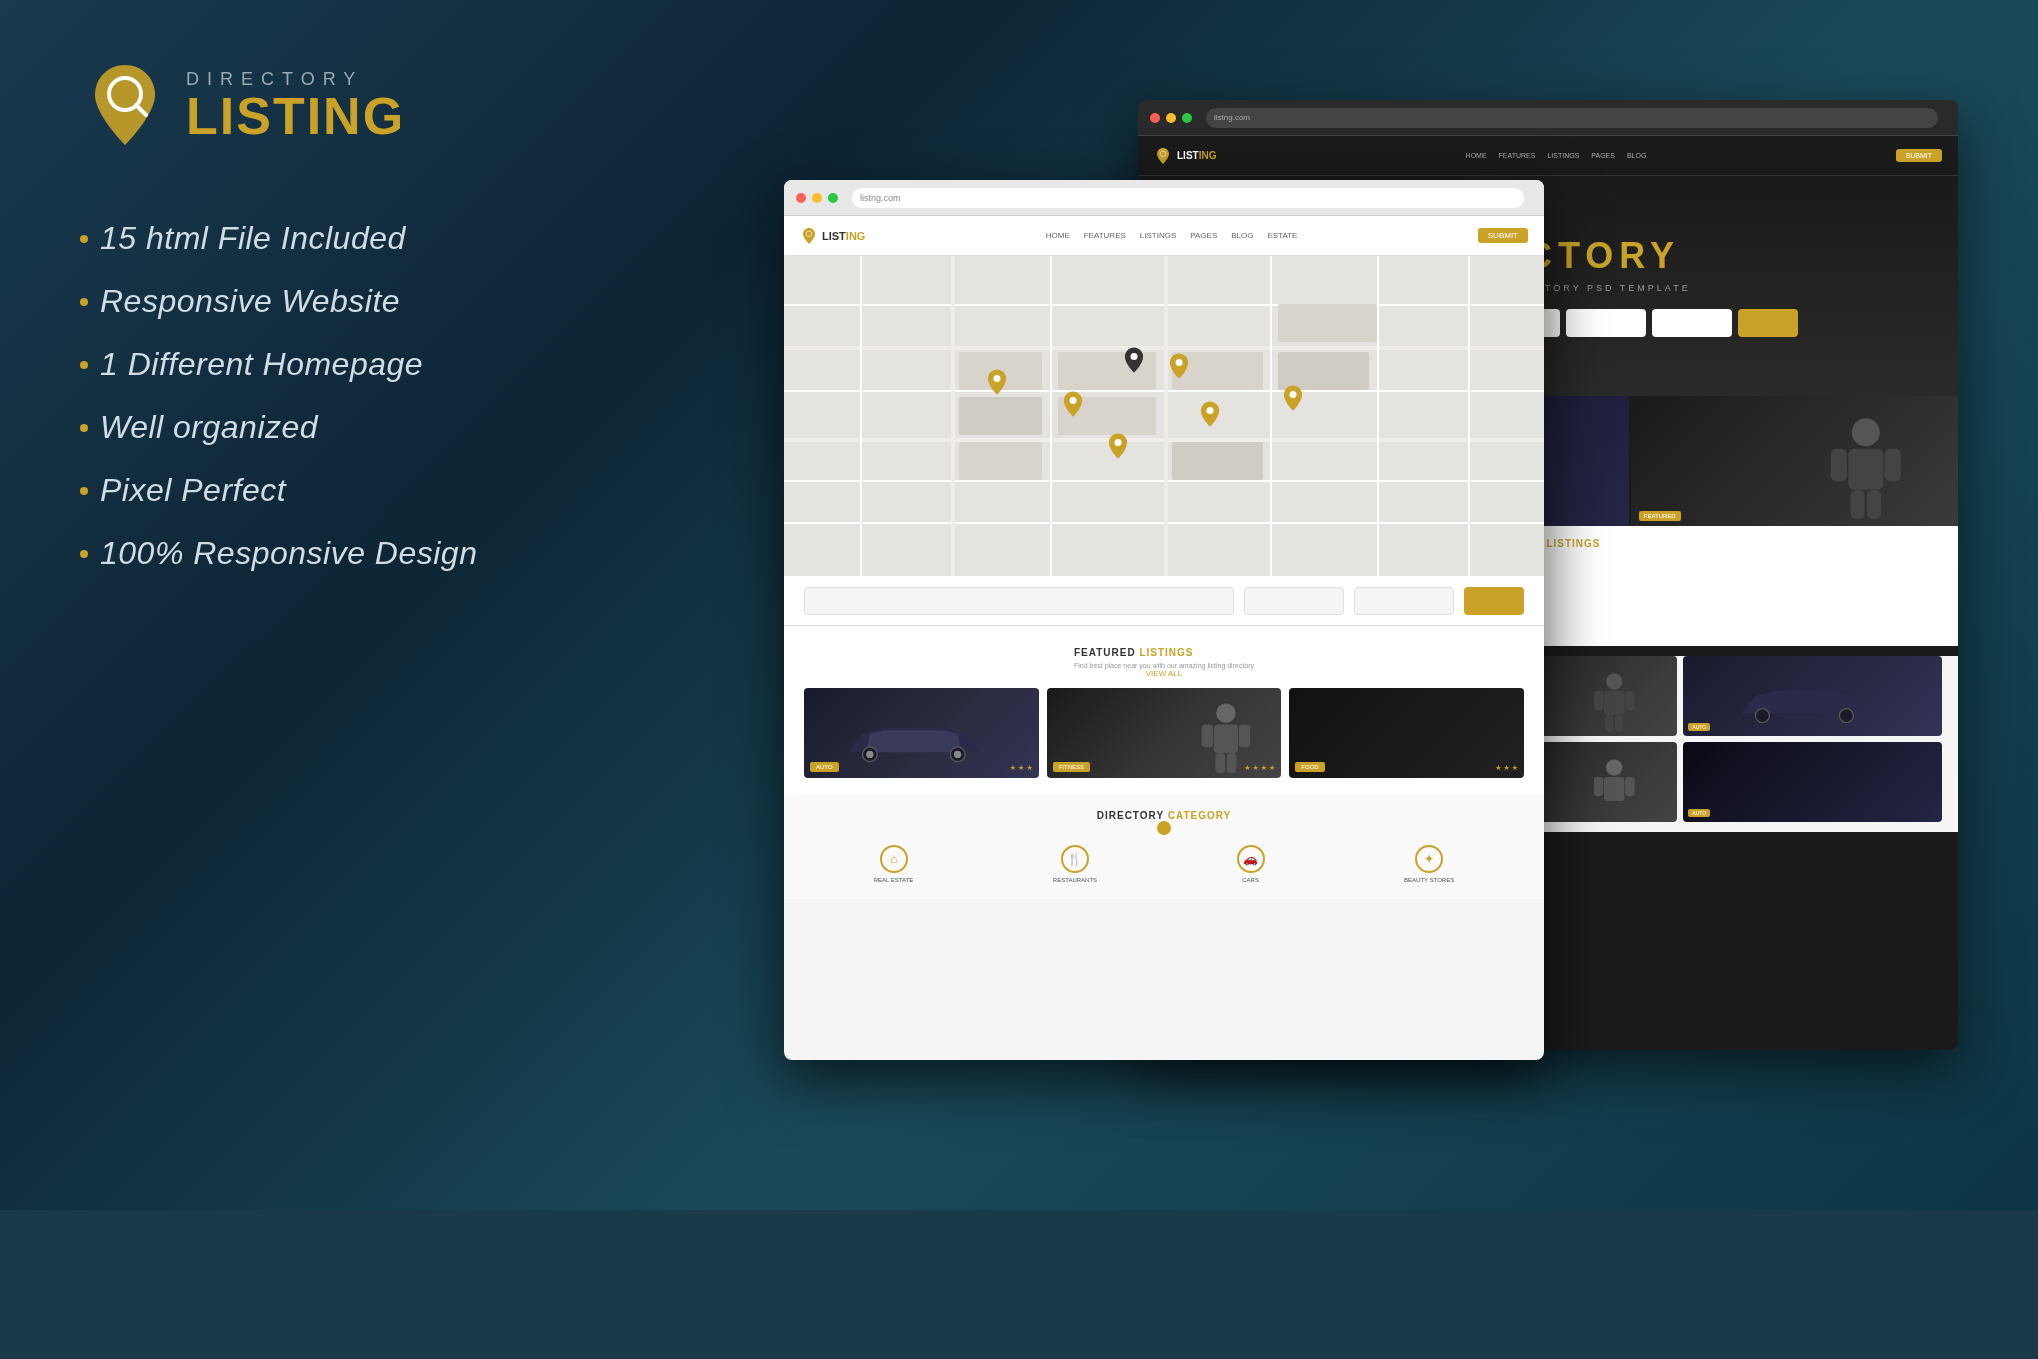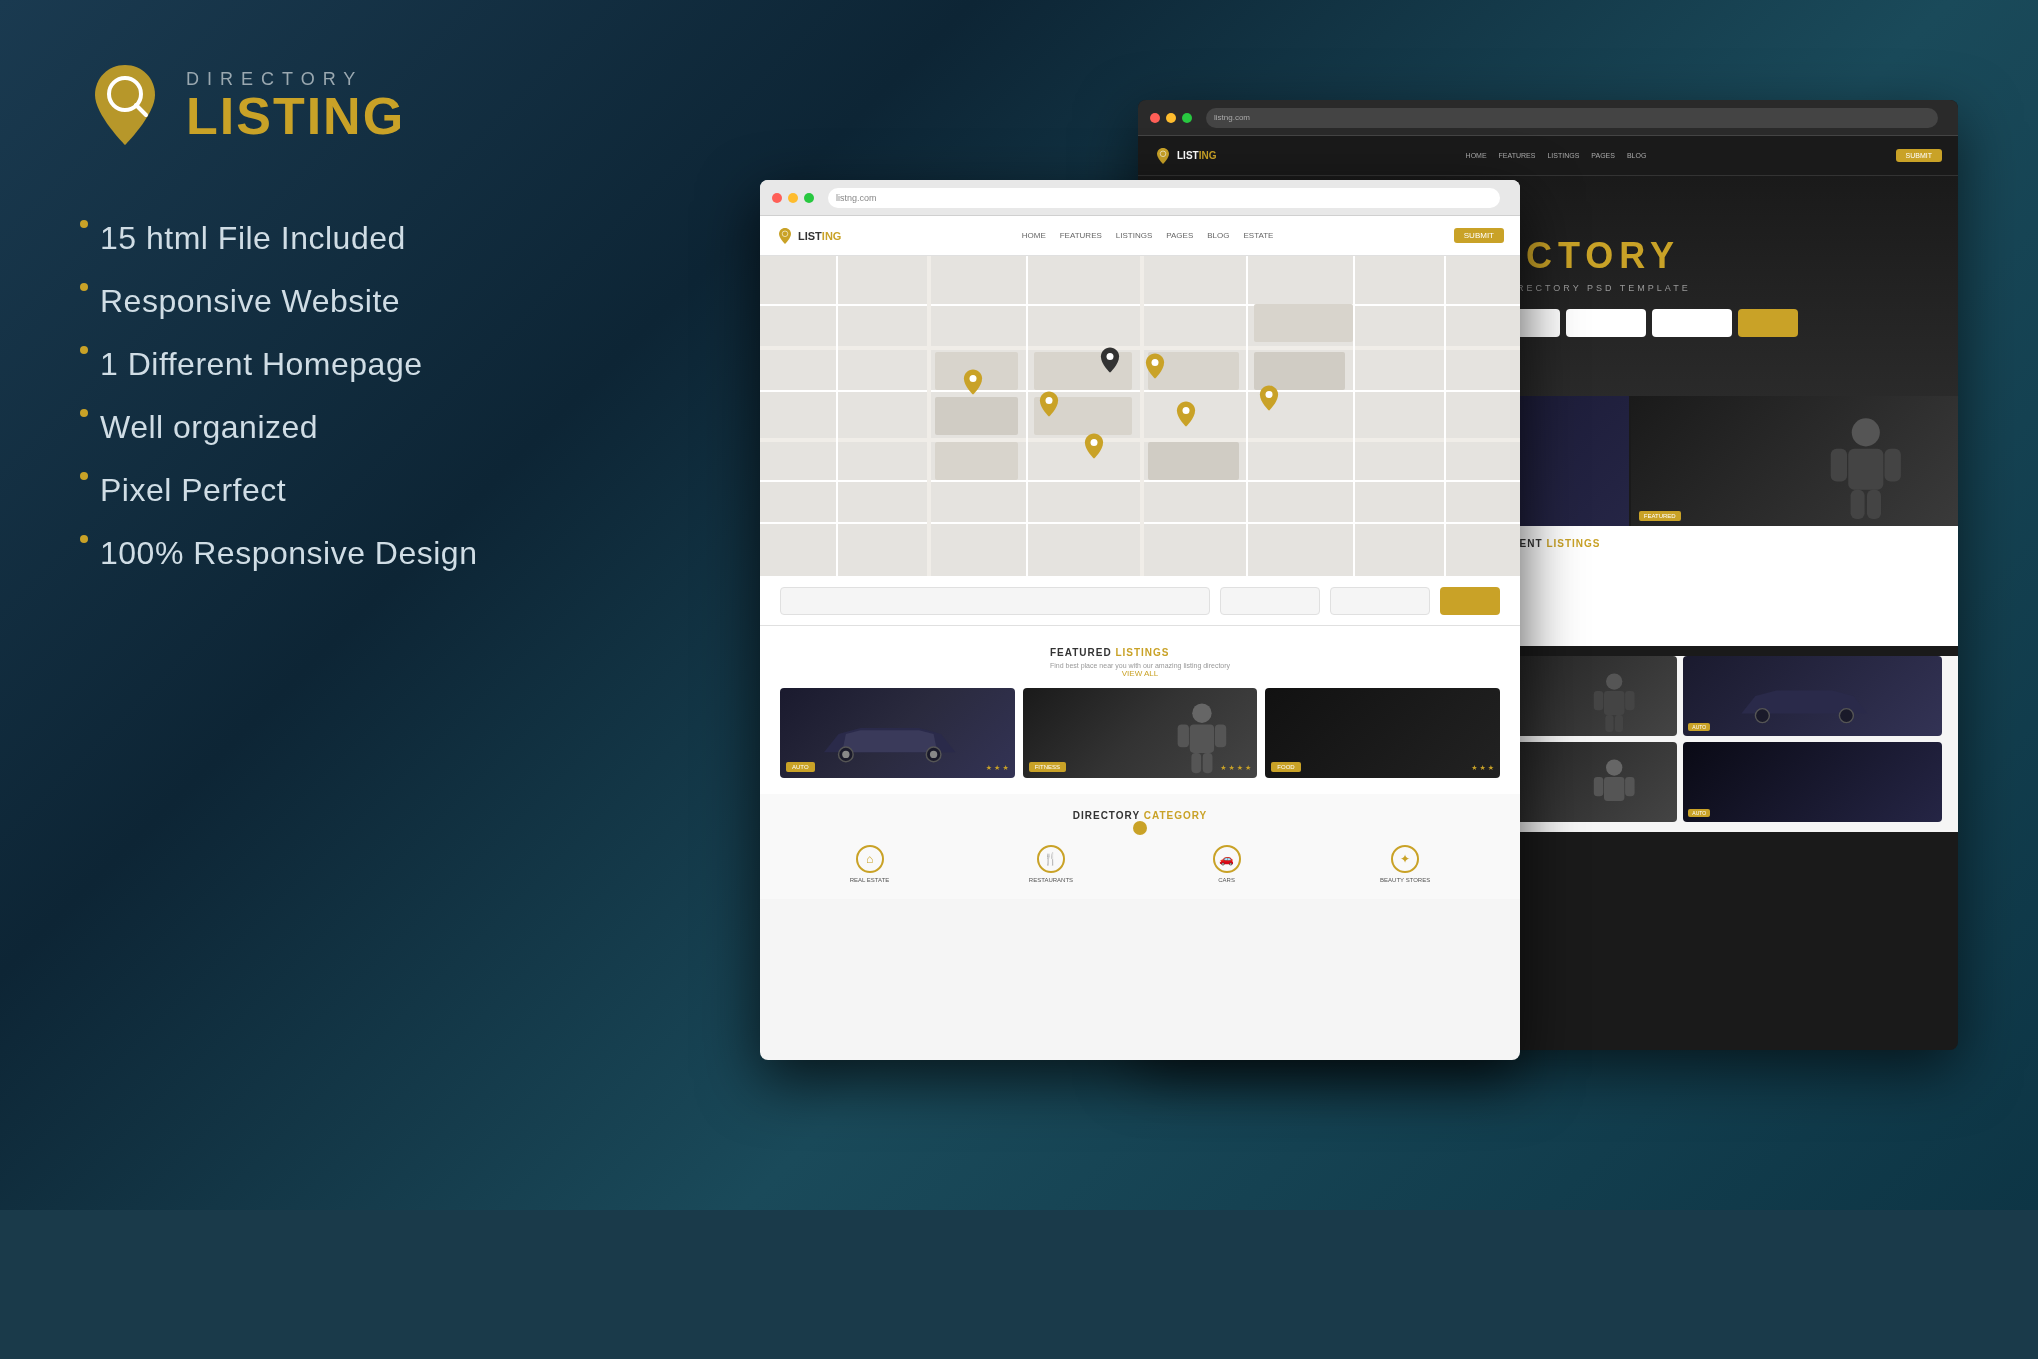--- a/index.html
+++ b/index.html
@@ -28,21 +28,21 @@
       z-index: 0;
     }
 
     
     .content-area {
       position: relative;
       z-index: 1;
       display: flex;
       flex: 1;
       padding: 60px 80px 64px 80px;
-      gap: 60px;
+      gap: 84px;
     }
 
     
     .left-panel {
       width: 520px;
       flex-shrink: 0;
       display: flex;
       flex-direction: column;
       gap: 0;
     }
@@ -95,21 +95,23 @@
     
     .feature-list {
       display: flex;
       flex-direction: column;
       gap: 26px;
       margin-top: 10px;
     }
 
     .feature-item {
       display: flex;
+      align-items: center;
       gap: 12px;
+      font-style: italic;
     }
 
     .feature-dot {
       width: 8px;
       height: 8px;
       background: #c9a227;
       border-radius: 50%;
       flex-shrink: 0;
     }
 

